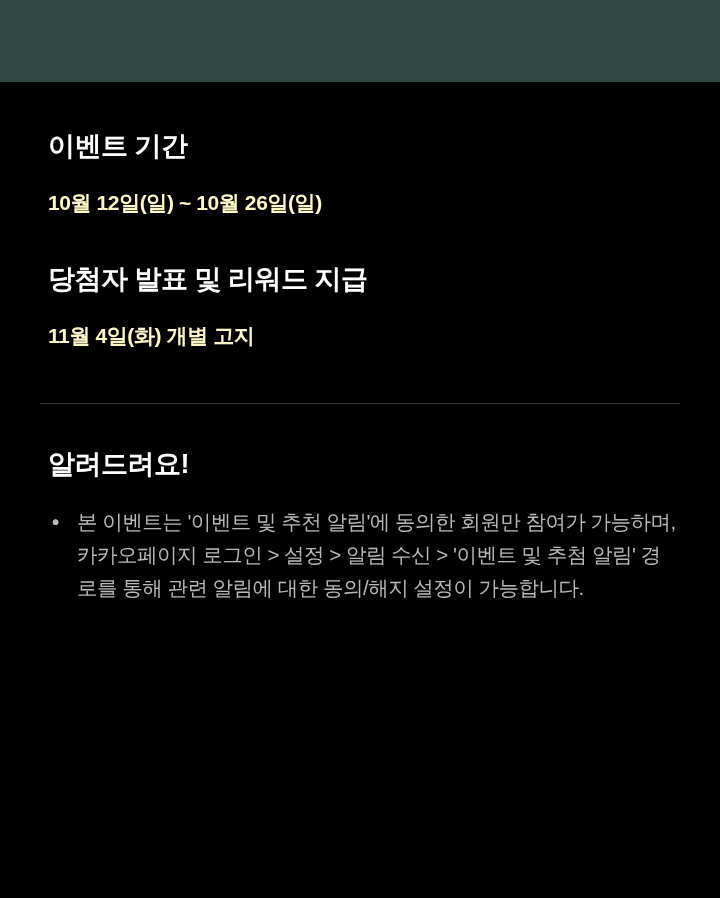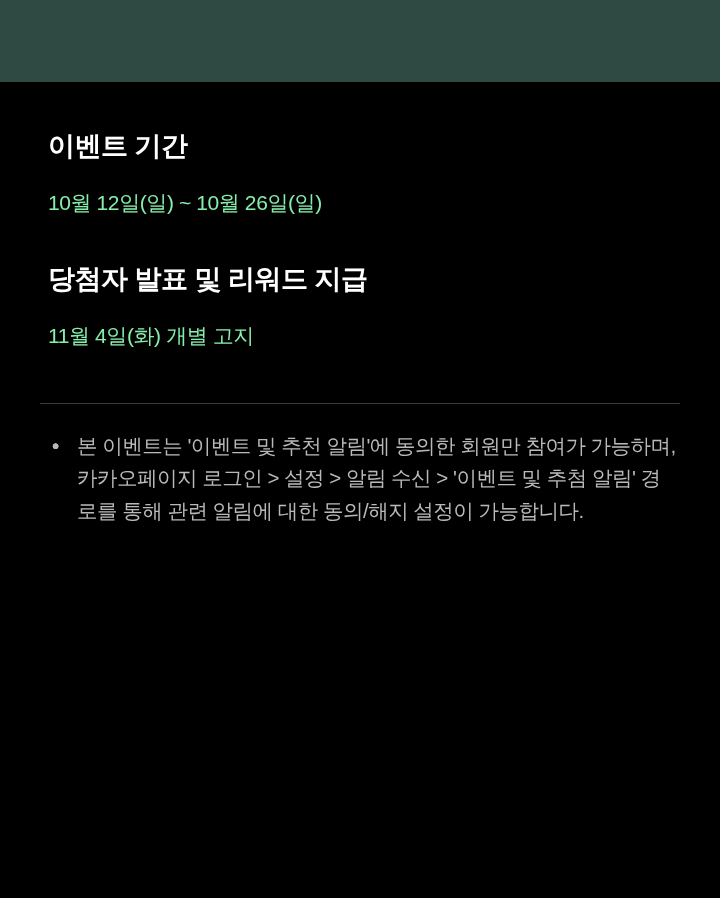--- a/index.html
+++ b/index.html
@@ -31,23 +31,23 @@
     margin: 0;
   }
   .section-title {
     color: #ffffff;
     font-size: 27px;
     font-weight: bold;
     letter-spacing: -0.5px;
     line-height: 1.2;
   }
   .section-body {
-    color: #86efac;
+    color: #fef9c3;
     font-size: 21px;
-    font-weight: normal;
+    font-weight: bold;
     letter-spacing: -0.4px;
     line-height: 1.4;
   }
   .sec-period .section-title { margin: 48px 0 0 8px; }
   .sec-period .section-body  { margin: 26px 0 0 8px; }
   .sec-announce .section-title { margin: 45px 0 12px 8px; }
   .sec-announce .section-body  { margin: 26px 0 9px 8px; }
 
   .divider {
     margin: 52px 0 0 0;
@@ -96,20 +96,21 @@
     </div>
 
     <div class="section sec-announce">
       <div class="section-title">당첨자 발표 및 리워드 지급</div>
       <div class="section-body">11월 4일(화) 개별 고지</div>
     </div>
 
     <div class="divider"></div>
 
     <div class="section sec-notice">
+      <div class="section-title">알려드려요!</div>
       <ul class="notice-list">
         <li class="notice-item">
           <span class="bullet">•</span>
         </li>
         <li class="notice-item">
           <span class="bullet">•</span>
         </li>
         <li class="notice-item">
           <span class="bullet">•</span>
           <span>본 이벤트는 '이벤트 및 추천 알림'에 동의한 회원만 참여가 가능하며, 카카오페이지 로그인 &gt; 설정 &gt; 알림 수신 &gt; '이벤트 및 추첨 알림' 경로를 통해 관련 알림에 대한 동의/해지 설정이 가능합니다.</span>

